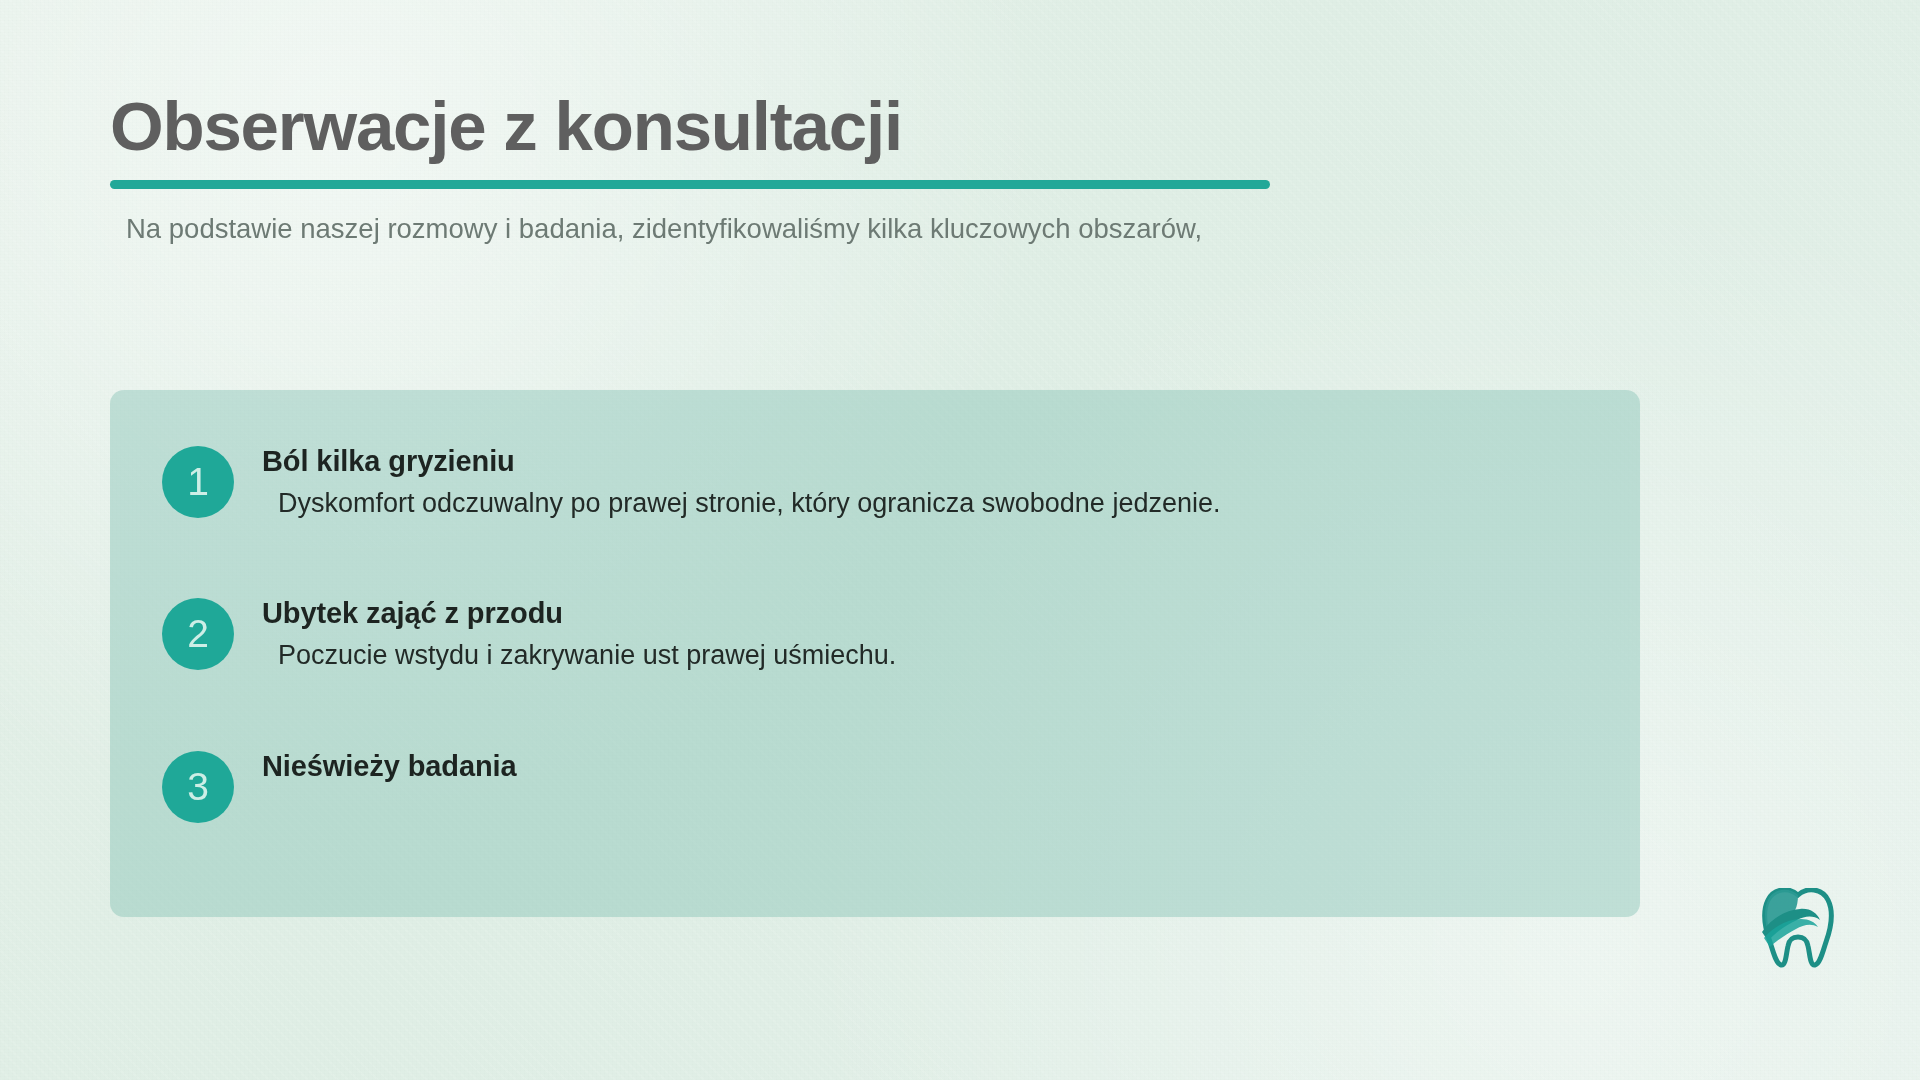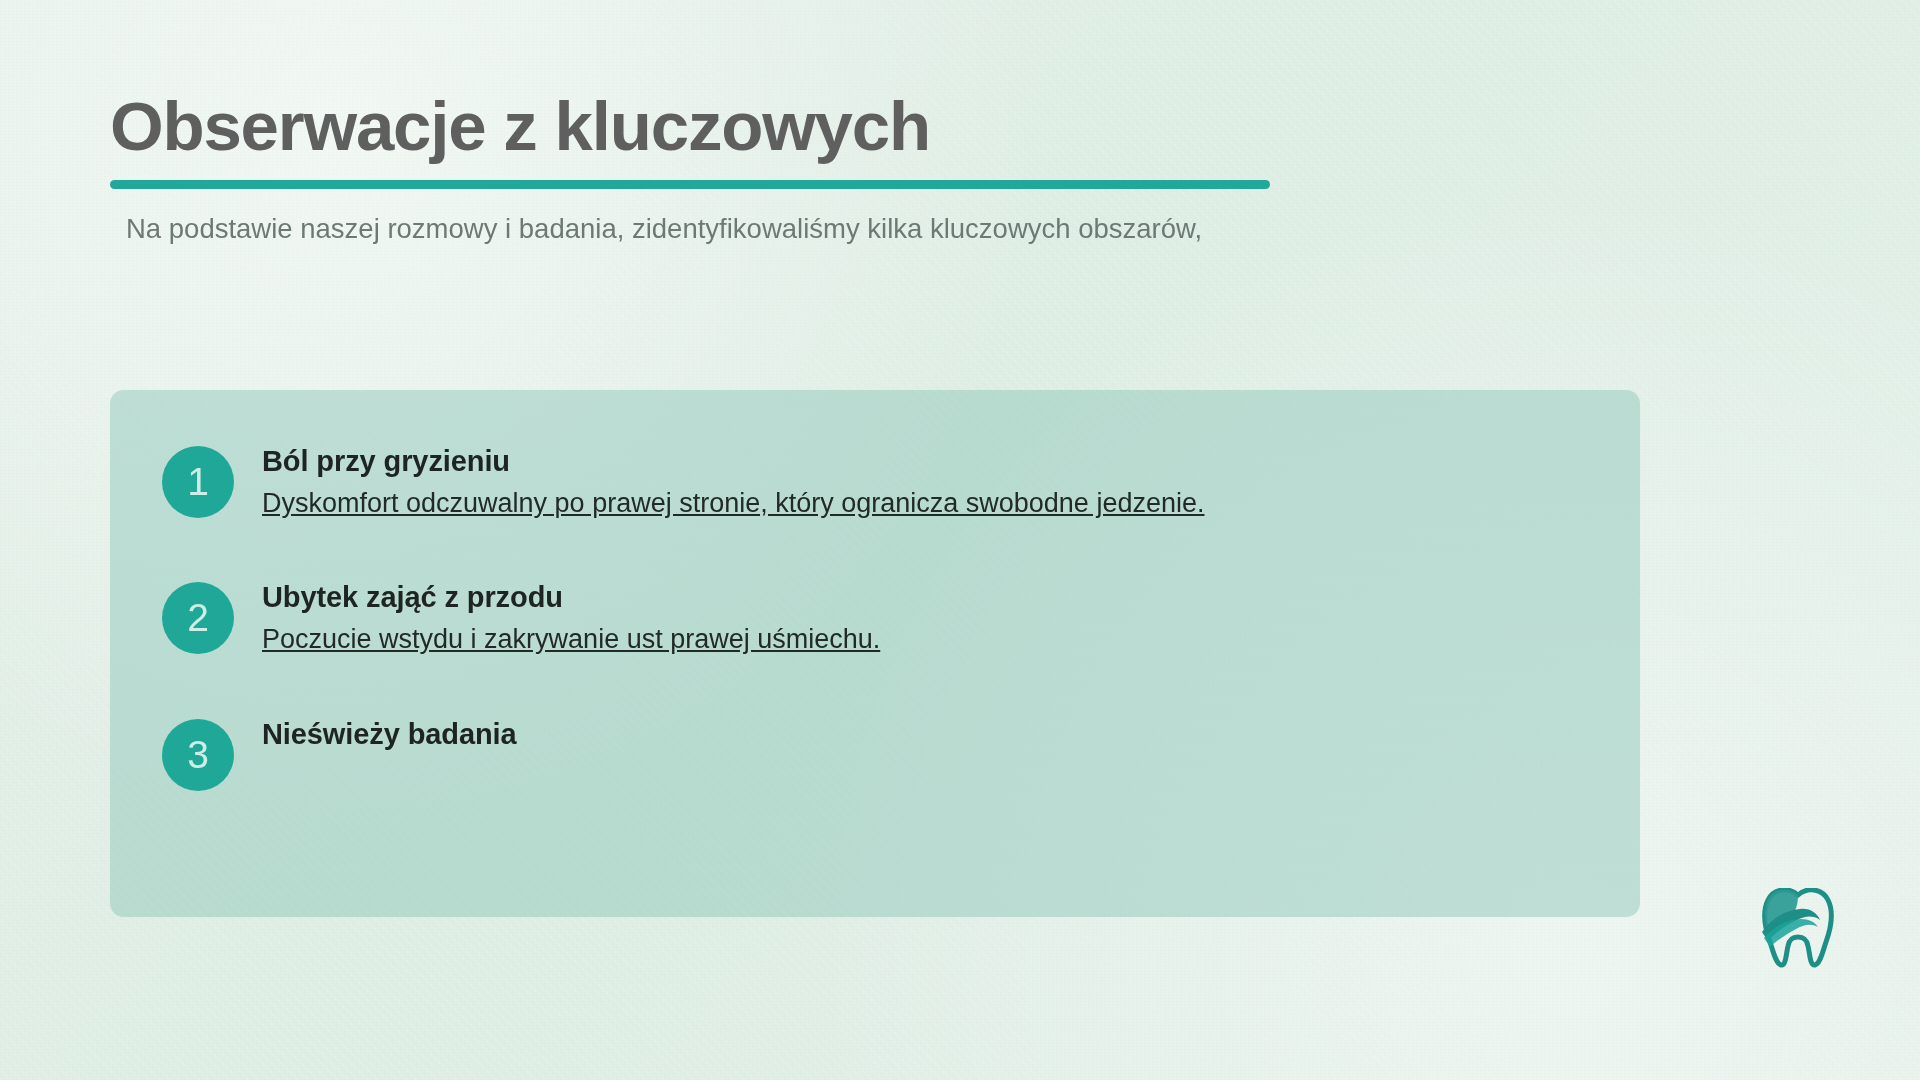--- a/index.html
+++ b/index.html
@@ -115,59 +115,58 @@
   .item-text { padding-top: 2px; }
   .item-title {
     margin: 0;
     font-size: 29px;
     font-weight: 700;
     color: #1d2421;
     letter-spacing: -0.1px;
     line-height: 1.2;
   }
   .item-desc {
-    margin: 0;
+    margin: 16px;
     margin-top: 7px;
     font-size: 27px;
     font-weight: 400;
     color: #222a27;
     line-height: 1.32;
-    text-decoration: underline;
   }
 
   
   .logo {
     position: absolute;
     left: 1762px;
     top: 888px;
     width: 72px;
     height: 82px;
   }
 </style>
 </head>
 <body>
 
 <div id="slide">
   <div id="grain"></div>
 
   <div class="header">
-    <h1 class="slide-title">Obserwacje z kluczowych</h1>
+    <h1 class="slide-title">Obserwacje z konsultacji</h1>
     <div class="title-rule"></div>
     <p class="slide-subtitle">
       <span class="sub-line">Na podstawie naszej rozmowy i badania, zidentyfikowaliśmy kilka kluczowych obszarów,</span>
     </p>
   </div>
 
   <div class="card">
     <div class="items">
 
       <div class="item">
         <div class="badge">1</div>
         <div class="item-text">
-          <p class="item-title">Ból przy gryzieniu</p>
+          <p class="item-title">Ból kilka gryzieniu</p>
           <p class="item-desc">Dyskomfort odczuwalny po prawej stronie, który ogranicza swobodne jedzenie.</p>
         </div>
       </div>
 
       <div class="item">
         <div class="badge">2</div>
         <div class="item-text">
           <p class="item-title">Ubytek zająć z przodu</p>
           <p class="item-desc">Poczucie wstydu i zakrywanie ust prawej uśmiechu.</p>
         </div>

